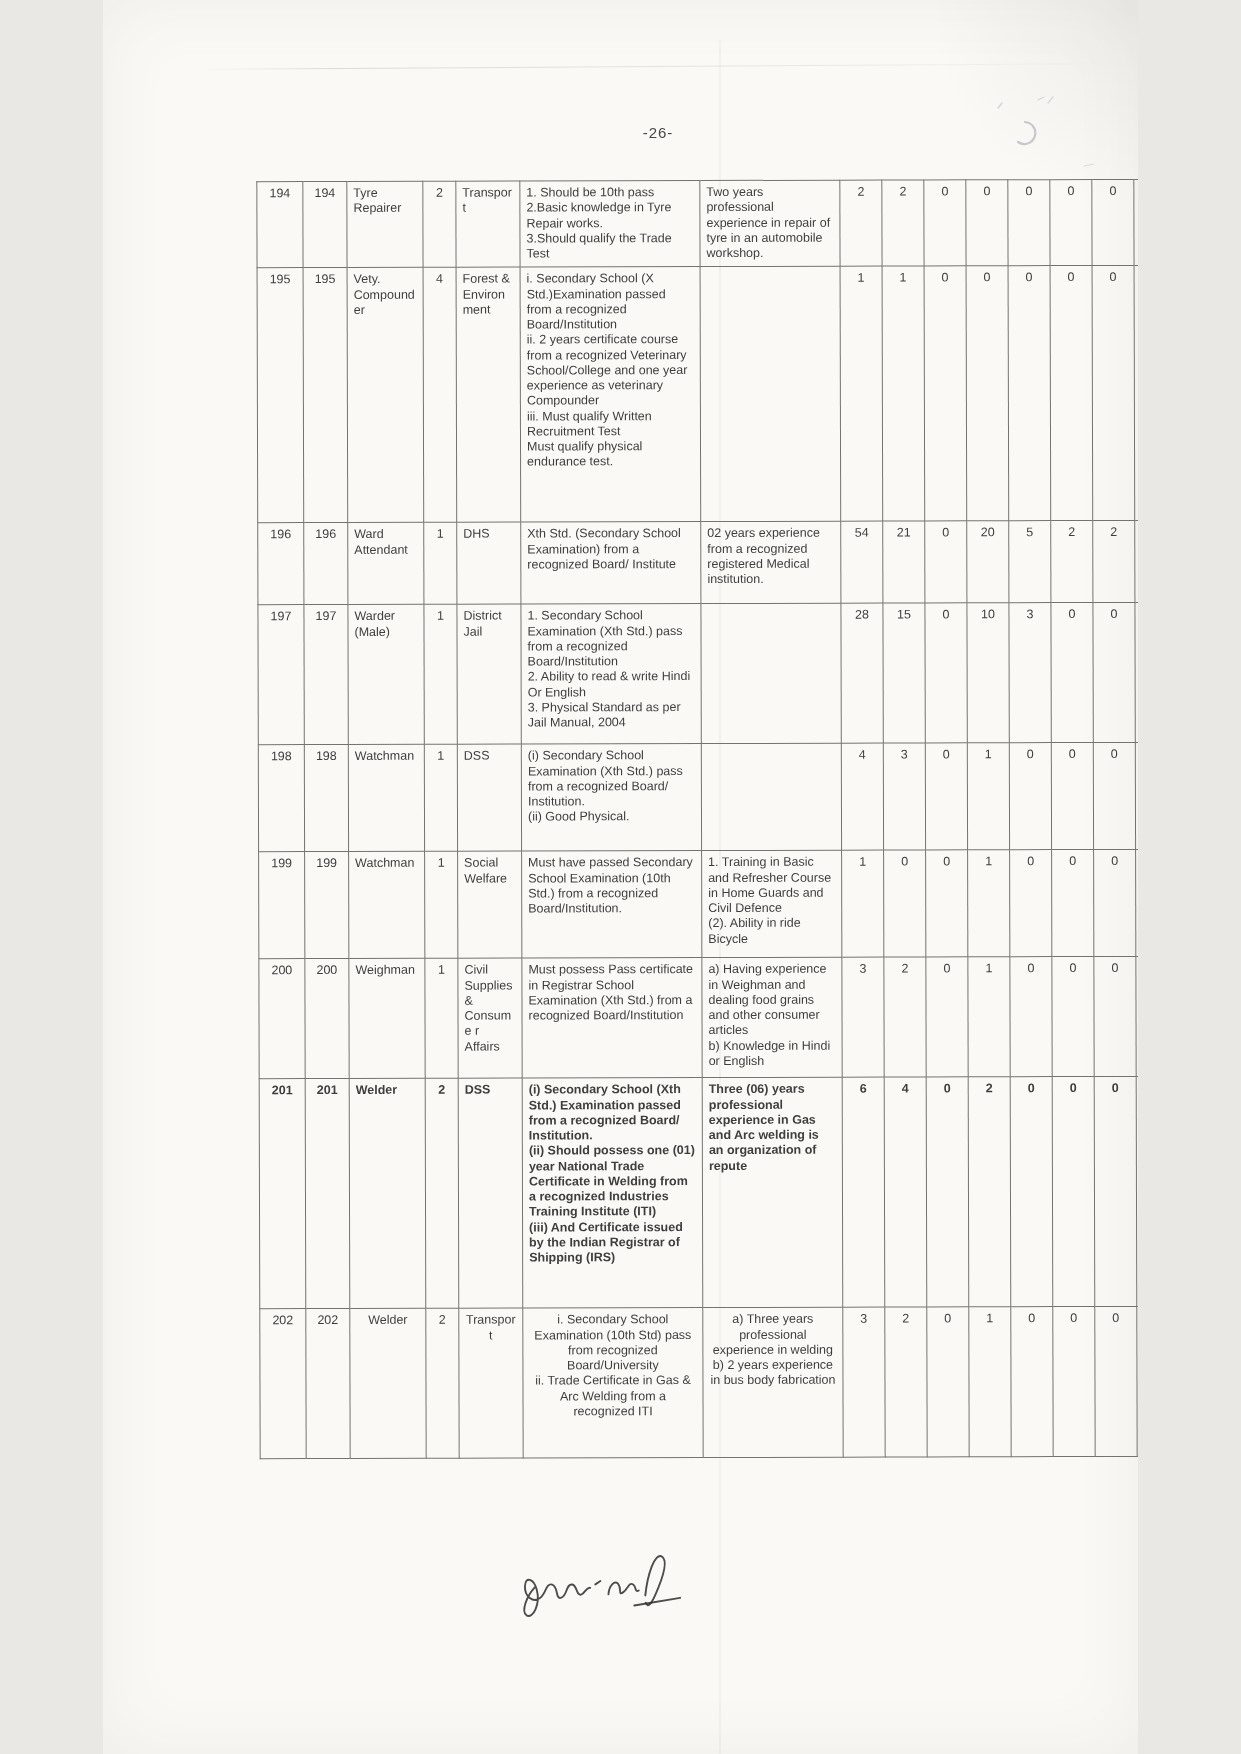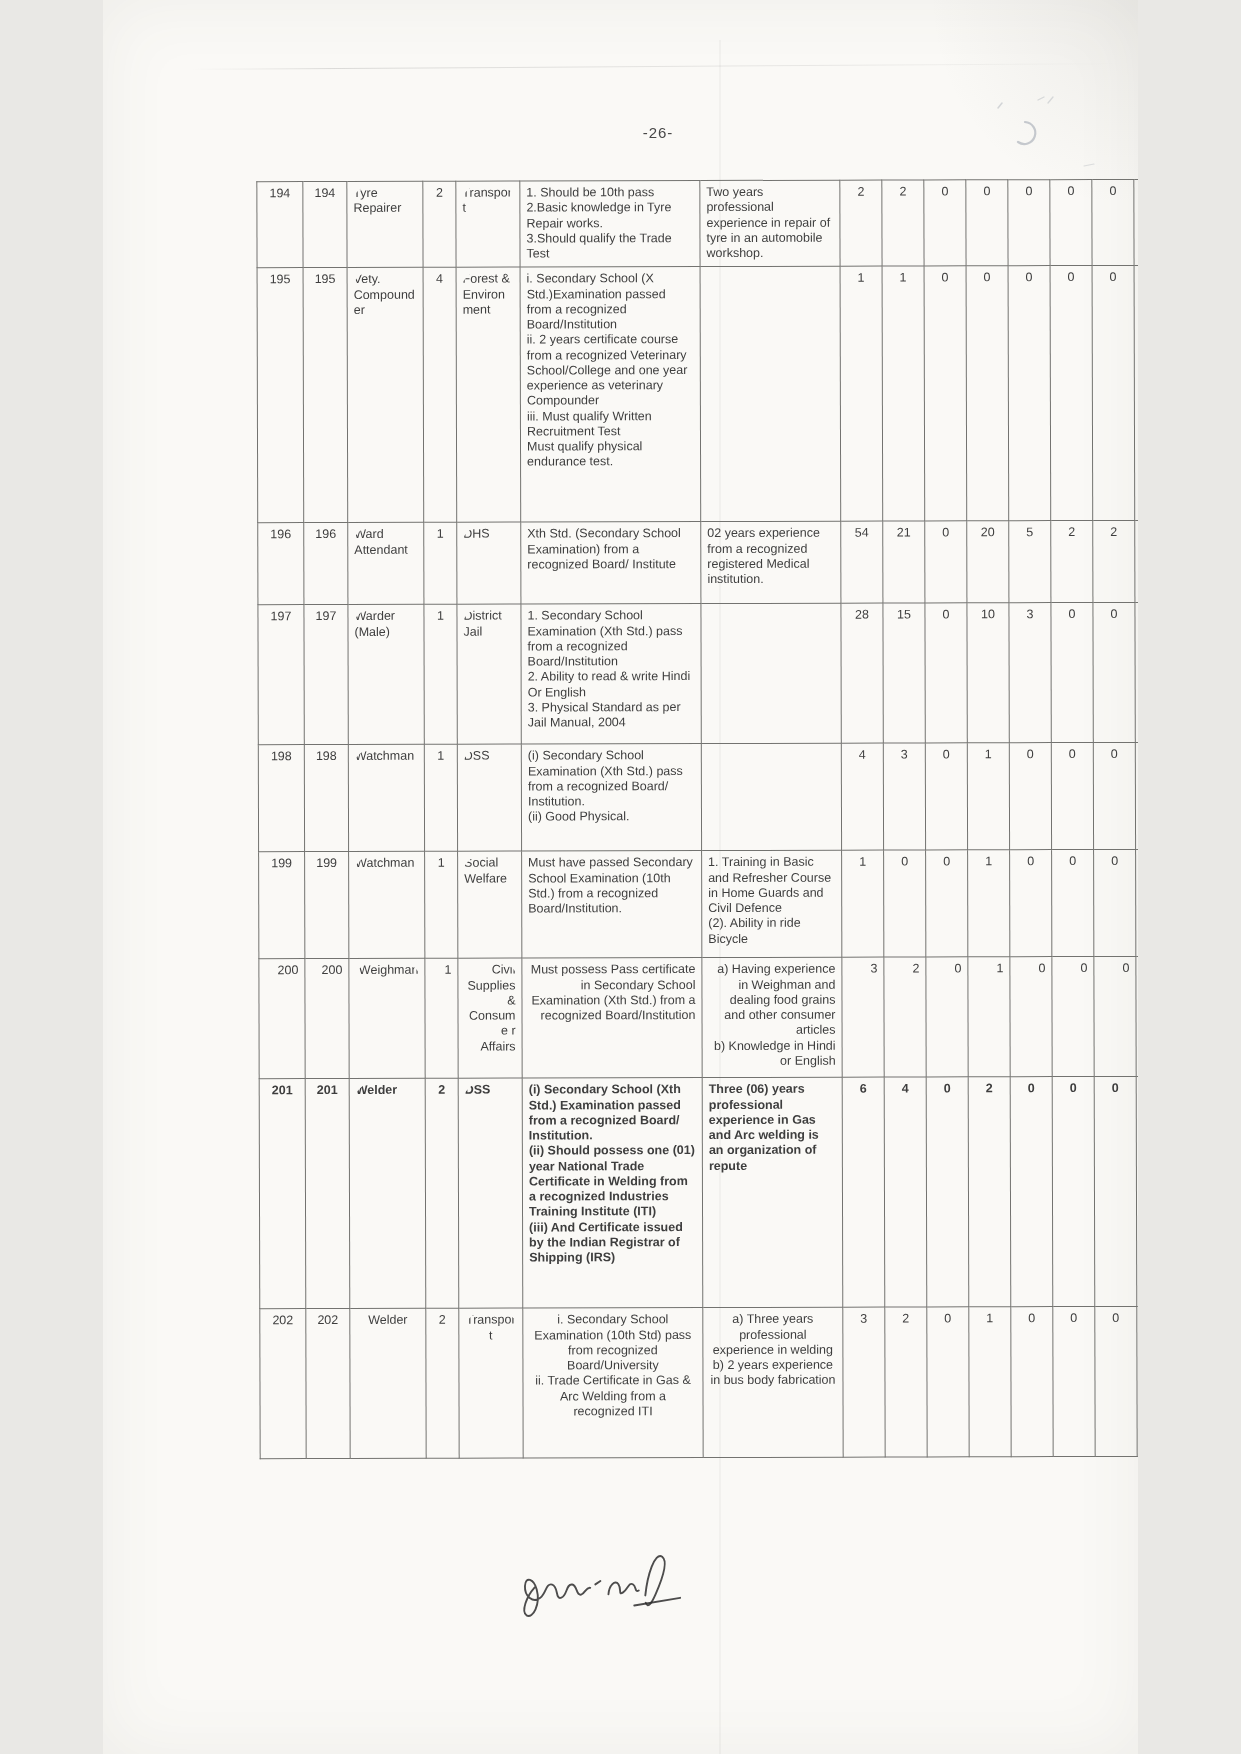--- a/index.html
+++ b/index.html
@@ -40,29 +40,29 @@
     font-size:12.5px;line-height:1.22;color:#3e3e3e;
   }
   table.doc td{
     border:1px solid #737370;
     vertical-align:top;
     padding:4px 6px 5px 6px;
     overflow:hidden;
   }
   td.c-num{text-align:center;padding-left:2px;padding-right:2px;}
   td.c-sl{text-align:center;}
-  td.c-post, td.c-dept{overflow-wrap:break-word;word-break:break-word;border-radius:31px;}
+  td.c-post, td.c-dept{overflow-wrap:break-word;word-break:break-word;}
   td.c-qual, td.c-exp{white-space:pre-line;}
   tr:nth-child(1) td{height:74px;}
   tr:nth-child(2) td{height:245px;}
   tr:nth-child(3) td{height:72px;}
   tr:nth-child(4) td{height:130px;}
   tr:nth-child(5) td{height:97px;}
   tr:nth-child(6) td{height:97px;}
-  tr:nth-child(7) td{height:110px;text-align:right;}
+  tr:nth-child(7) td{height:110px;}
   tr:nth-child(8) td{height:220px;font-weight:bold;}
   tr:nth-child(9) td{height:140px;text-align:center;}
   .signature{
     position:absolute;left:408px;top:1540px;width:180px;height:105px;
     transform:rotate(-3deg);
   }
   .sig-stroke{stroke:#2e2e2e;stroke-width:1.8;fill:none;stroke-linecap:round;opacity:.85;}
   .scuff-stroke{stroke:#9aa2ad;fill:none;stroke-linecap:round;}
 </style>
 </head>
@@ -218,21 +218,21 @@
       <td class="c-num">0</td>
       <td class="c-num"></td>
     </tr>
 
     <tr>
       <td class="c-sl">200</td>
       <td class="c-sl">200</td>
       <td class="c-post">Weighman</td>
       <td class="c-sl">1</td>
       <td class="c-dept">Civil Supplies &amp; Consume r Affairs</td>
-      <td class="c-qual">Must possess Pass certificate in Secondary School Examination (Xth Std.) from a recognized Board/Institution</td>
+      <td class="c-qual">Must possess Pass certificate in Registrar School Examination (Xth Std.) from a recognized Board/Institution</td>
       <td class="c-exp">a) Having experience in Weighman and dealing food grains and other consumer articles
 b) Knowledge in Hindi or English</td>
       <td class="c-num">3</td>
       <td class="c-num">2</td>
       <td class="c-num">0</td>
       <td class="c-num">1</td>
       <td class="c-num">0</td>
       <td class="c-num">0</td>
       <td class="c-num">0</td>
       <td class="c-num">0</td>

